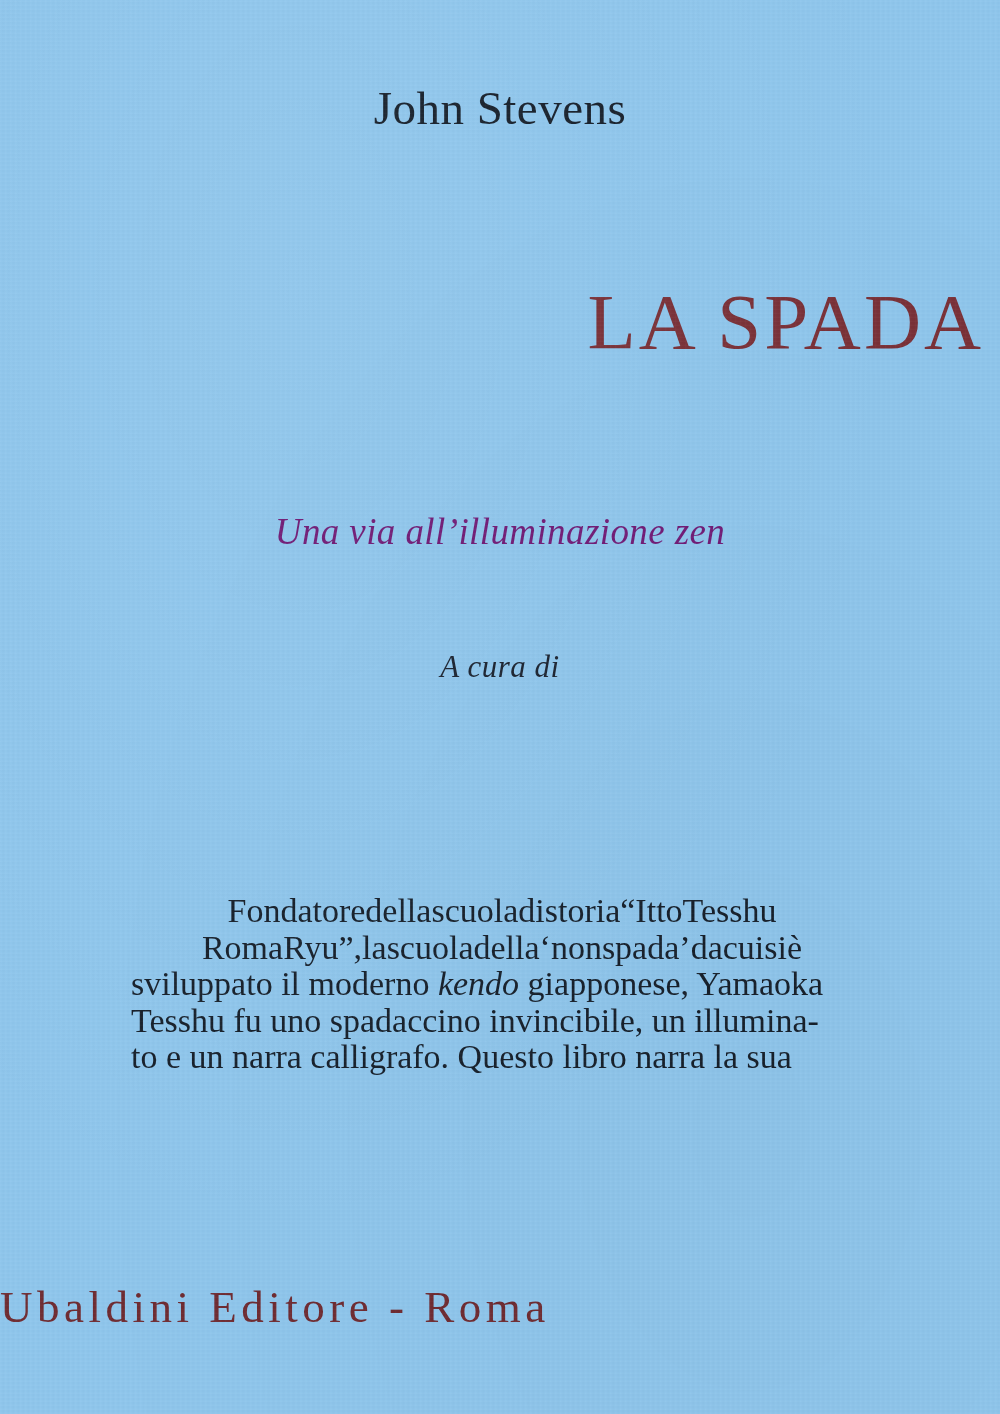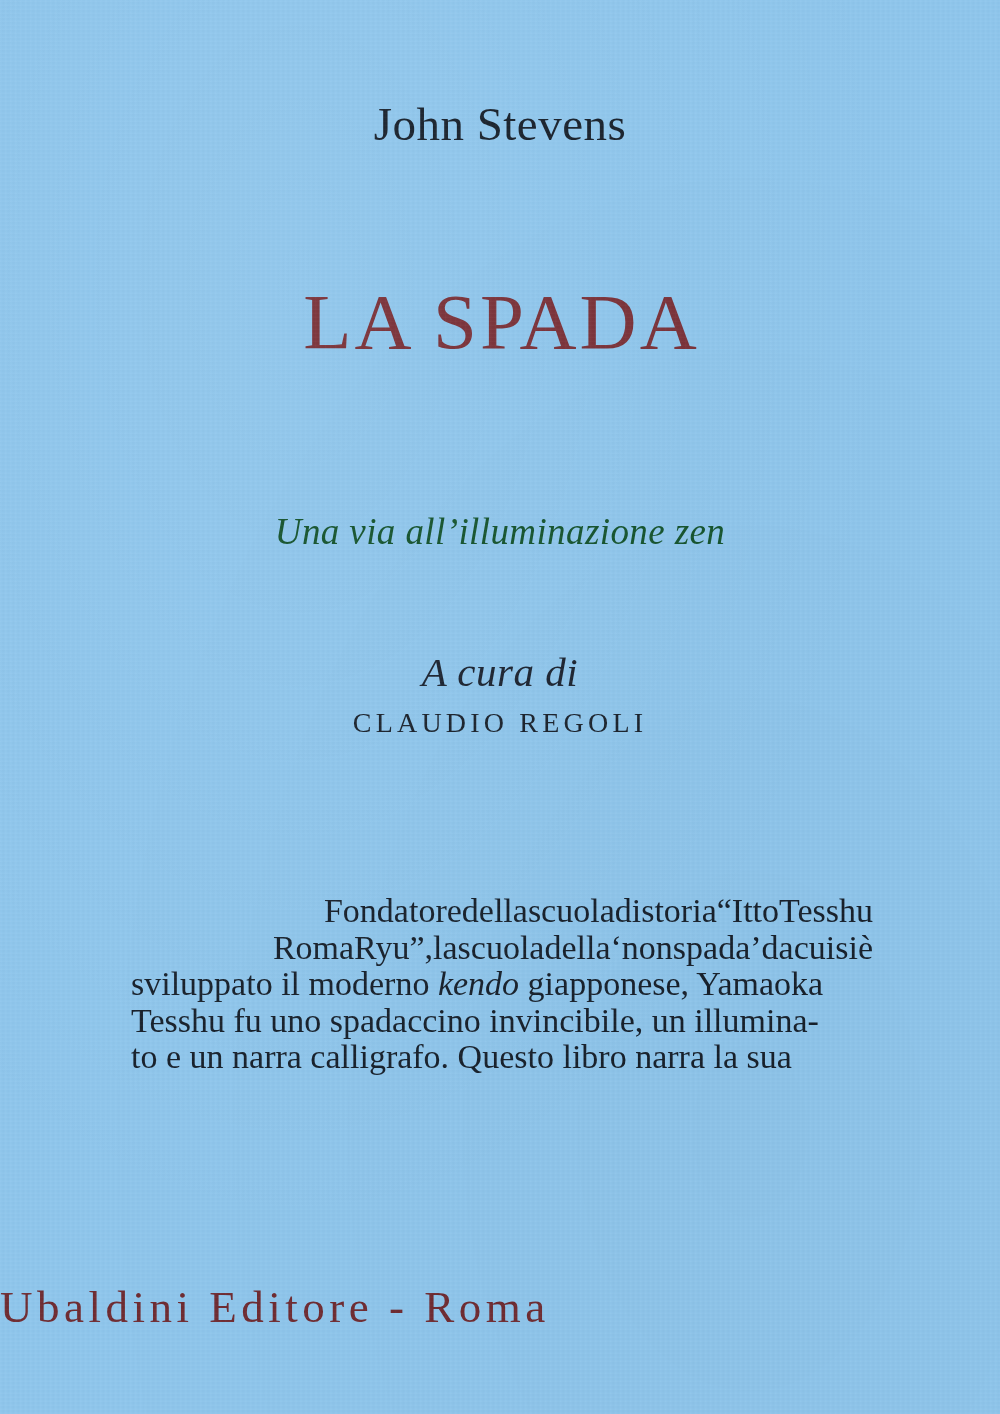--- a/index.html
+++ b/index.html
@@ -30,36 +30,36 @@
   }
 
   .cover {
     position: absolute;
     inset: 0;
     display: block;
   }
 
   .author {
     position: absolute;
-    top: 100px;
+    top: 84px;
     left: 0;
     right: 0;
     text-align: center;
     font-size: 47px;
     line-height: 1.05;
     color: #17202b;
     letter-spacing: 0.5px;
   }
 
   .title-block {
     position: absolute;
     top: 282px;
     left: 0;
     right: 16px;
-    text-align: center;
+    text-align: right;
     padding-left: 19px;
   }
 
   .title-line-1 {
     font-size: 79px;
     line-height: 1.0;
     letter-spacing: 3px;
     color: #7a3138;
     white-space: nowrap;
   }
@@ -75,35 +75,35 @@
 
   .subtitle {
     position: absolute;
     top: 511px;
     left: 0;
     right: 0;
     text-align: center;
     font-style: italic;
     font-size: 37px;
     line-height: 1.15;
-    color: #14532d;
+    color: #701a75;
     letter-spacing: 0.4px;
   }
 
   .editor-block {
     position: absolute;
     top: 650px;
     left: 0;
     right: 0;
     text-align: center;
   }
 
   .editor-prefix {
     font-style: italic;
-    font-size: 41px;
+    font-size: 31px;
     line-height: 1.1;
     color: #1b2330;
     letter-spacing: 0.5px;
   }
 
   .editor-name {
     margin-top: 13px;
     font-size: 28px;
     line-height: 1.1;
     color: #1a222c;
@@ -121,21 +121,21 @@
     text-align: justify;
     text-justify: inter-word;
     hyphens: none;
   }
   .blurb .ln {
     display: block;
     white-space: nowrap;
   }
   .blurb .ln.justified {
     display: flex;
-    justify-content: flex-end;
+    justify-content: center;
   }
   .blurb .ln.justified > span { white-space: pre; }
   .blurb .ln.last {
     display: block;
     text-align: center;
     white-space: nowrap;
   }
   .blurb em {
     font-style: italic;
   }
@@ -160,21 +160,20 @@
   <div class="author">John Stevens</div>
 
   <div class="title-block">
     <div class="title-line-1">LA SPADA</div>
   </div>
 
   <div class="subtitle">Una via all’illuminazione zen</div>
 
   <div class="editor-block">
     <div class="editor-prefix">A cura di</div>
-    <div class="editor-name">CLAUDIO REGOLI</div>
   </div>
 
   <div class="blurb">
     <span class="ln justified">
       <span>Fondatore</span>
       <span>della</span>
       <span>scuola</span>
       <span>di</span>
       <span>storia</span>
       <span>“Itto</span>

